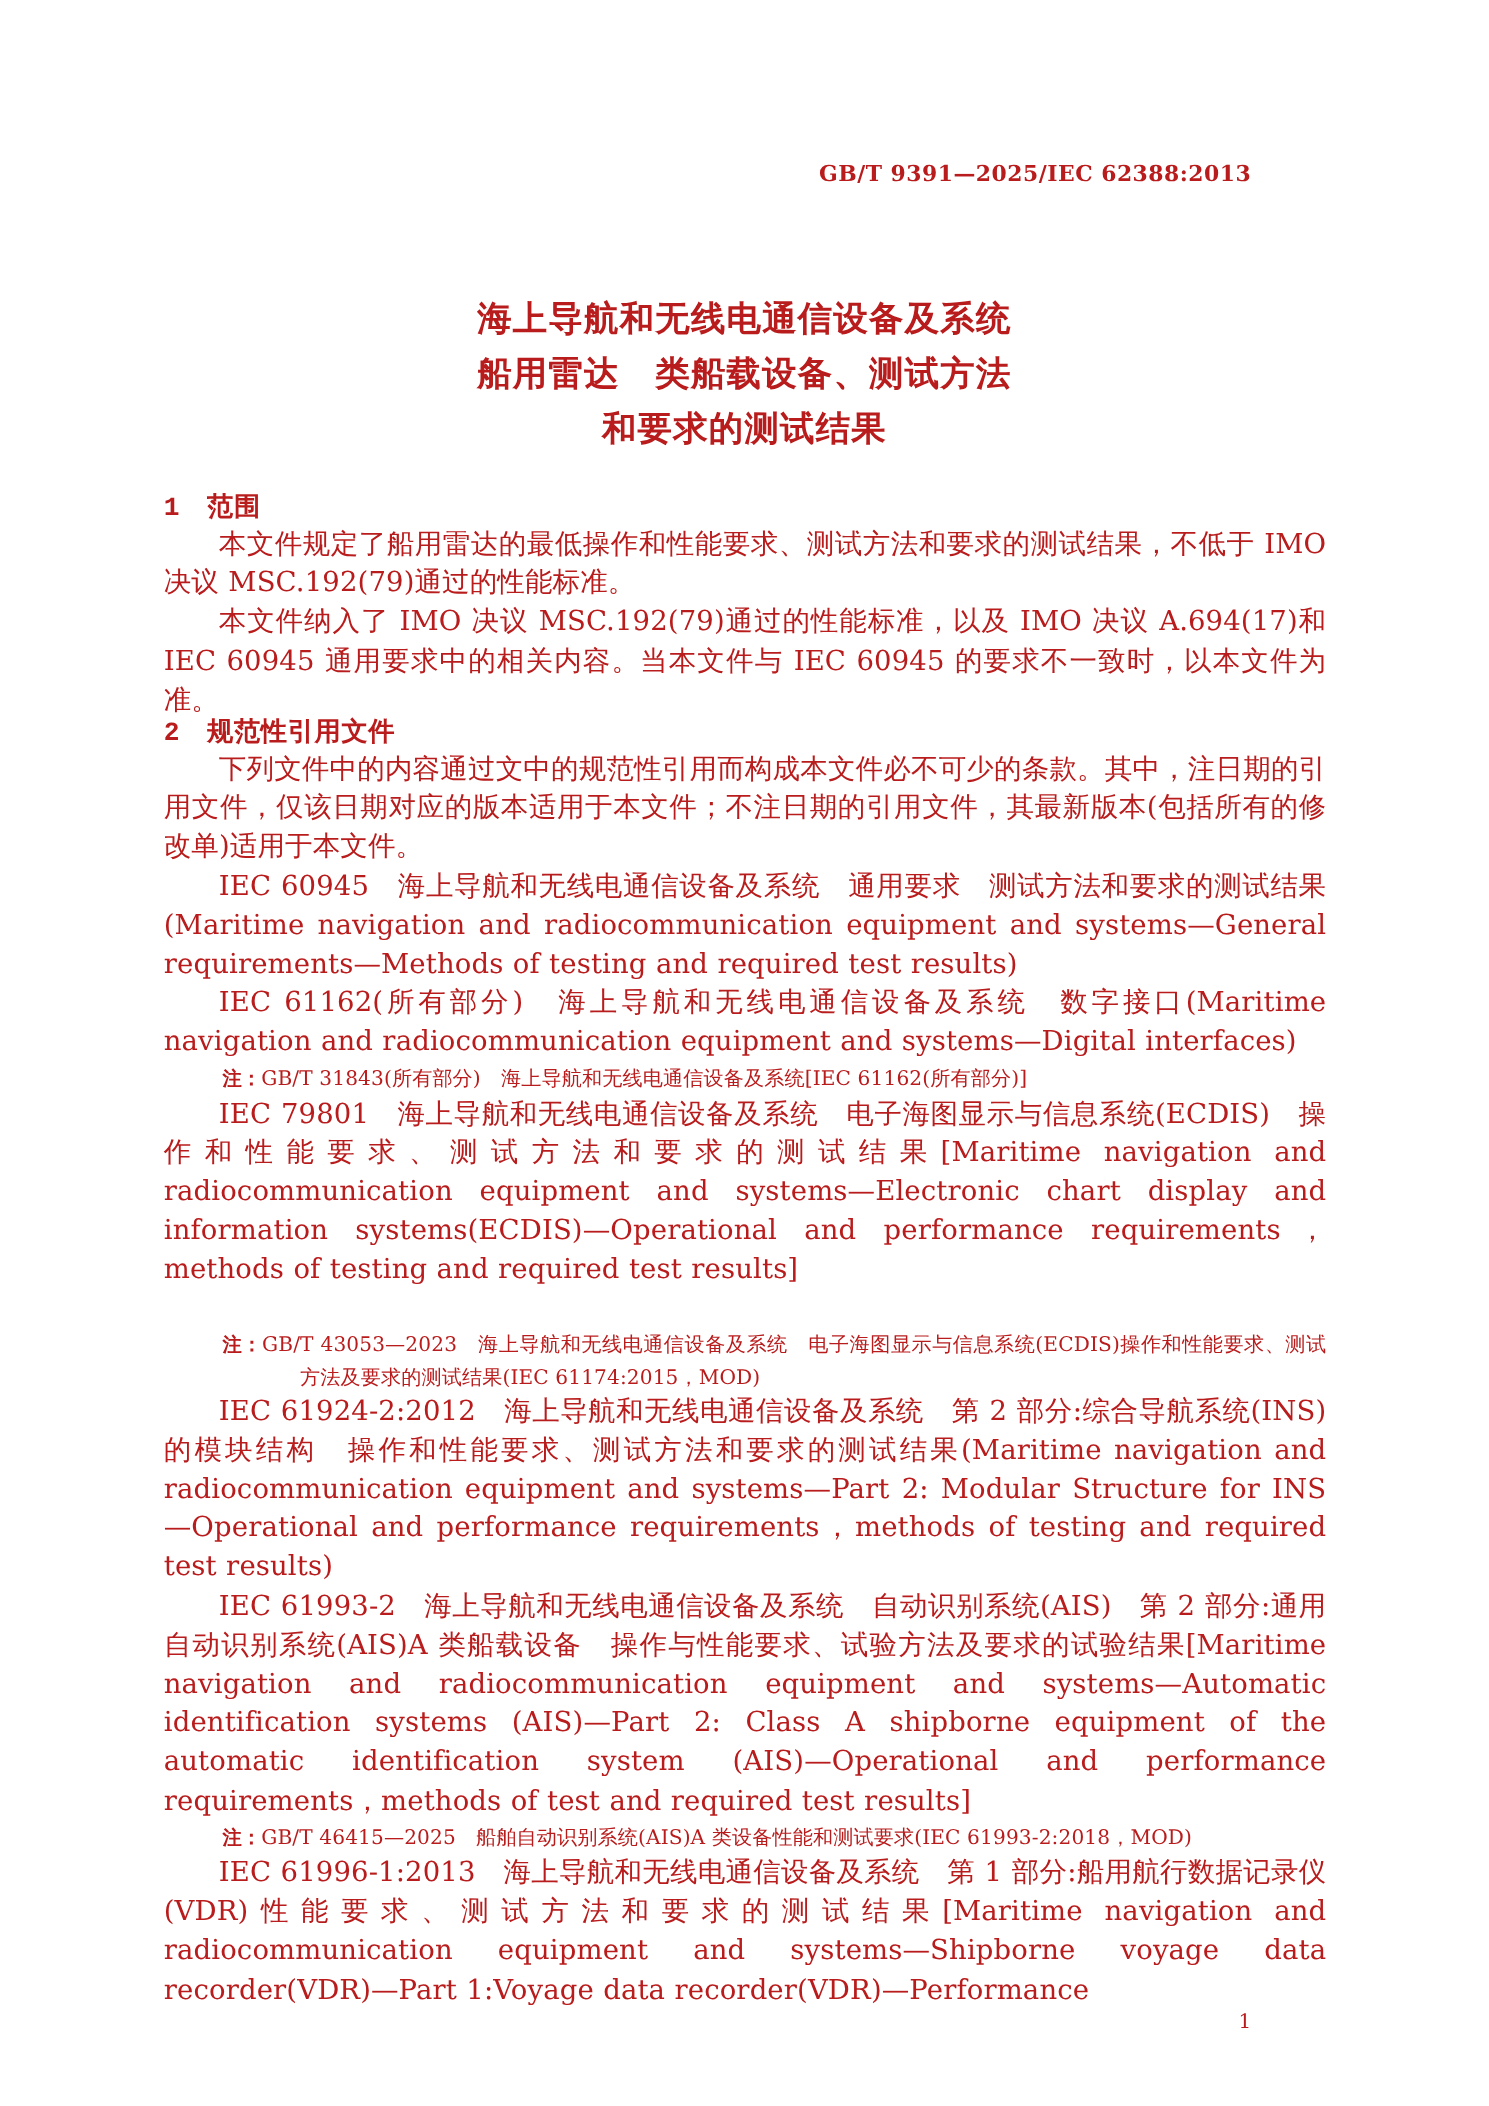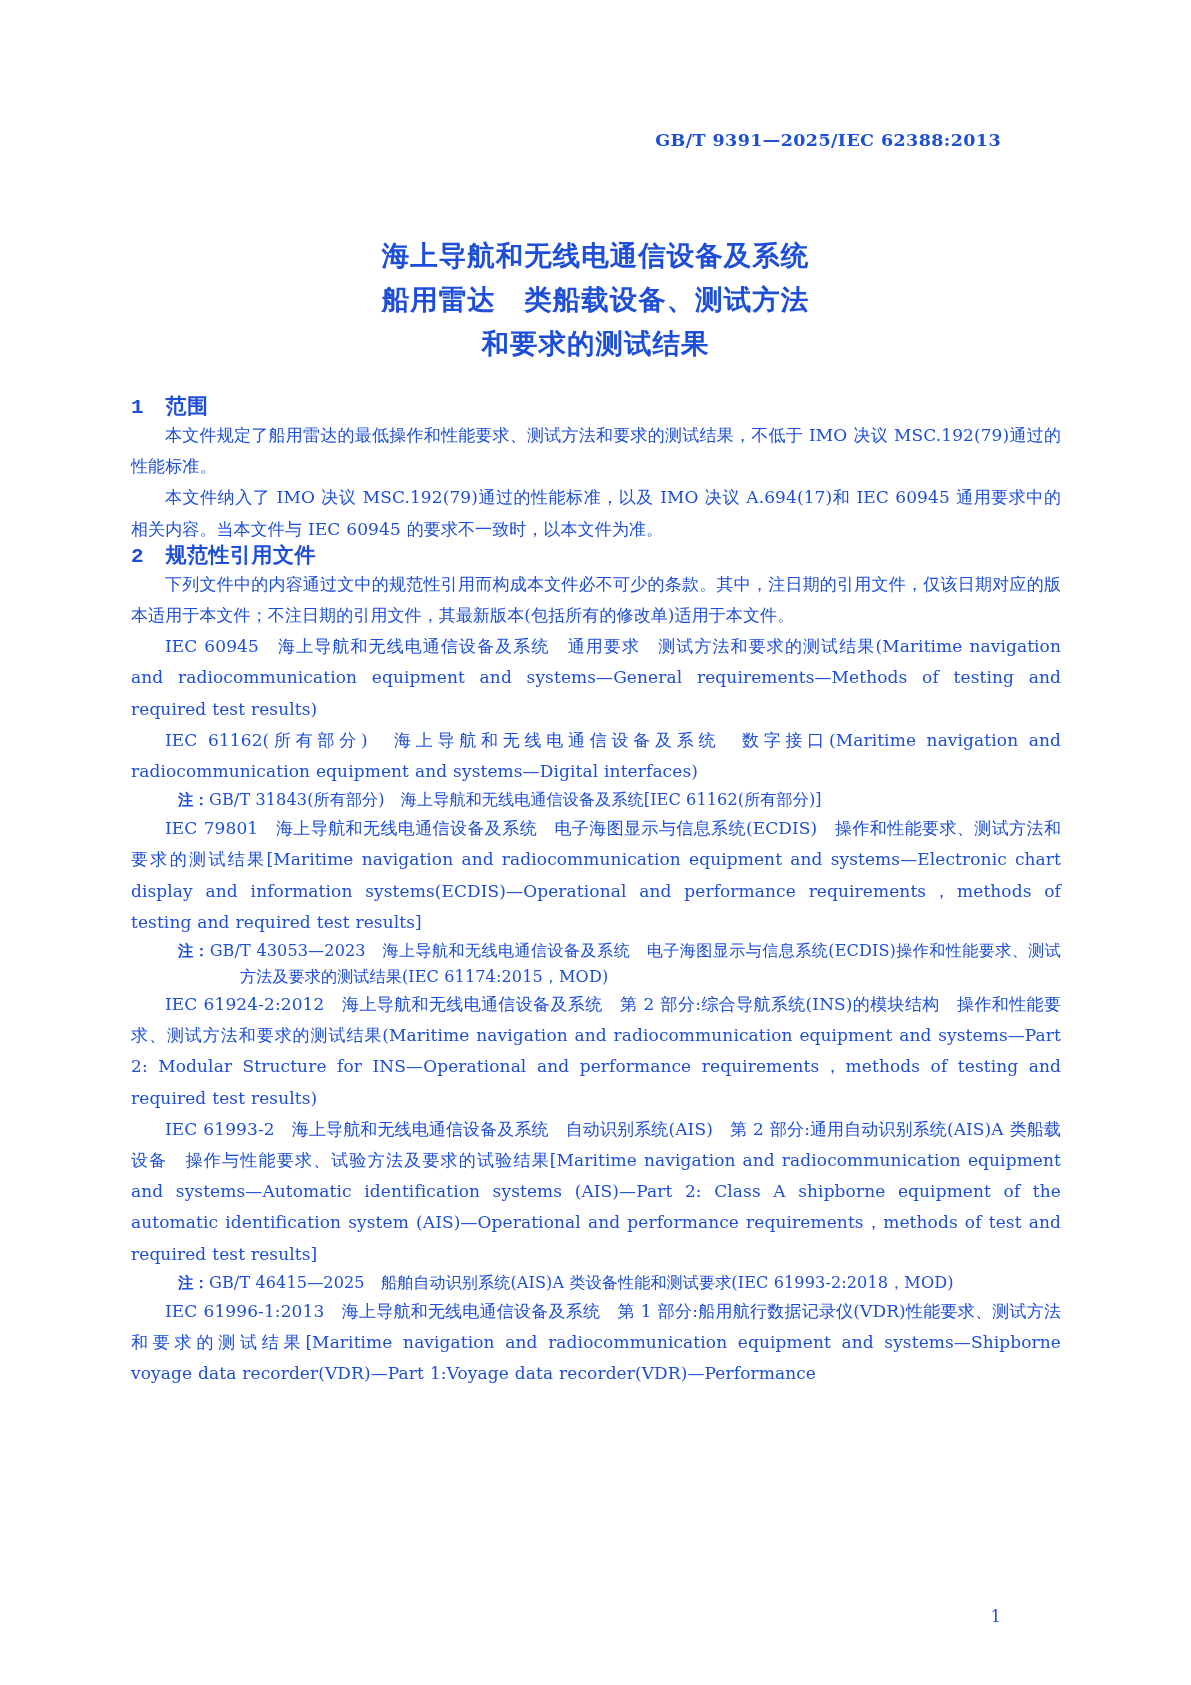--- a/index.html
+++ b/index.html
@@ -8,21 +8,21 @@
     background: #ffffff;
   }
   .page {
     position: relative;
     width: 1191px;
     height: 1685px;
     background: #ffffff;
     margin: 0 auto;
     overflow: hidden;
     font-family: "DejaVu Serif", "Liberation Serif", serif;
-    color: #1d4ed8;
+    color: #b91c1c;
   }
 
   
   .header {
     position: absolute;
     top: 130px;
     left: 0;
     right: 0;
     text-align: right;
     padding-right: 190px;
@@ -64,21 +64,21 @@
     margin: 0;
     padding: 0;
     letter-spacing: 0.5px;
     white-space: pre;
   }
   .sec-gap-before { margin-top: 0; }
   .sec-2 { margin-top: 32px; }
 
   p.para {
     margin: 0;
-    font-size: 17px;
+    font-size: 22px;
     line-height: 31.2px;
     text-align: justify;
     text-justify: inter-character;
     text-indent: 2em;
     letter-spacing: 0.1px;
     word-spacing: 0.4px;
     hyphens: none;
   }
 
   .p-after-sec1 { margin-top: 24px; }
@@ -92,21 +92,21 @@
     text-align: justify;
     padding-left: 47px;
     text-indent: 0;
     letter-spacing: 0.1px;
   }
   p.note .lbl {
     font-family: "DejaVu Sans", "Liberation Sans", sans-serif;
     font-weight: 700;
     font-size: 15.4px;
   }
-  p.note.hang { padding-left: 109px; text-indent: -62px; }
+  p.note.hang { padding-left: 109px; text-indent: -62px; margin-top: 31px; }
 
   
   .folio {
     position: absolute;
     right: 190px;
     bottom: 59px;
     font-size: 16px;
     font-family: "DejaVu Serif", "Liberation Serif", serif;
   }
 </style>

